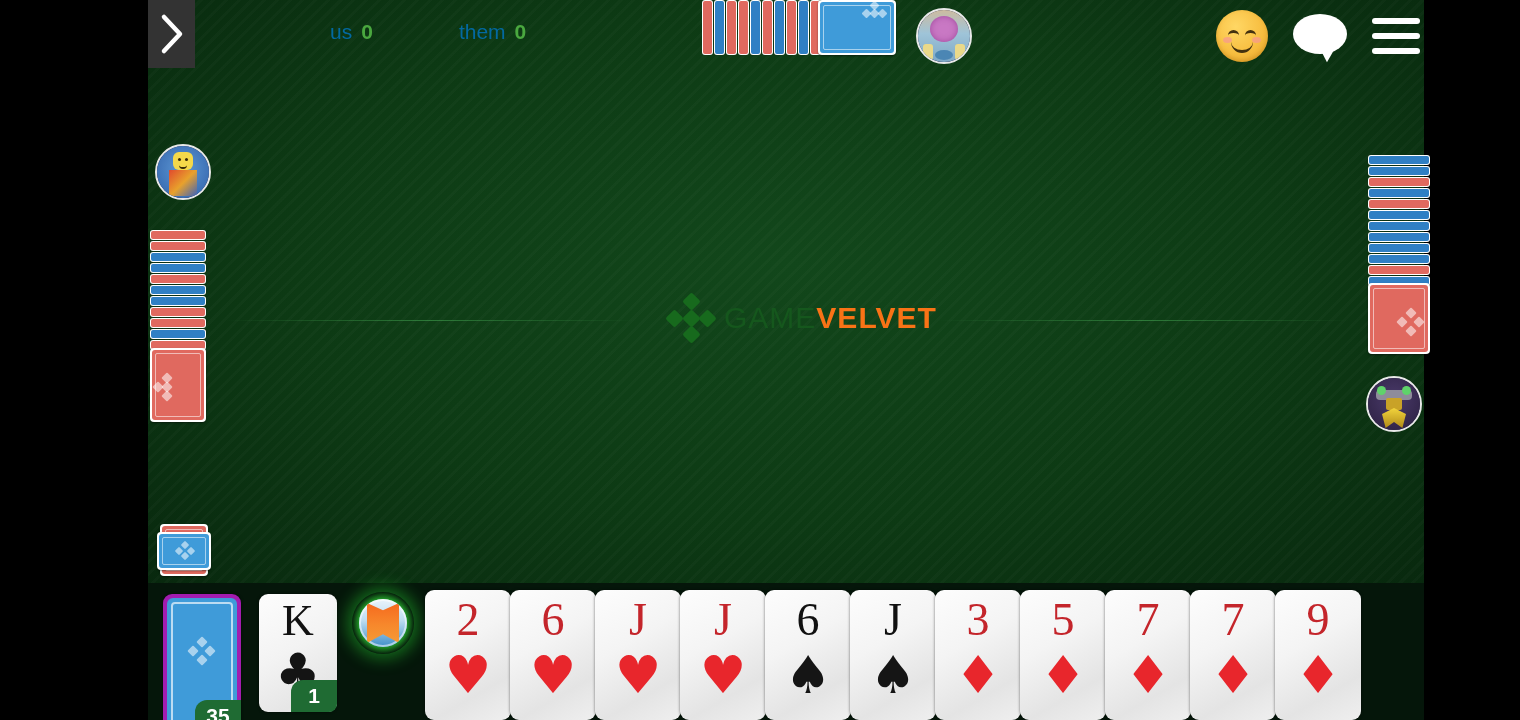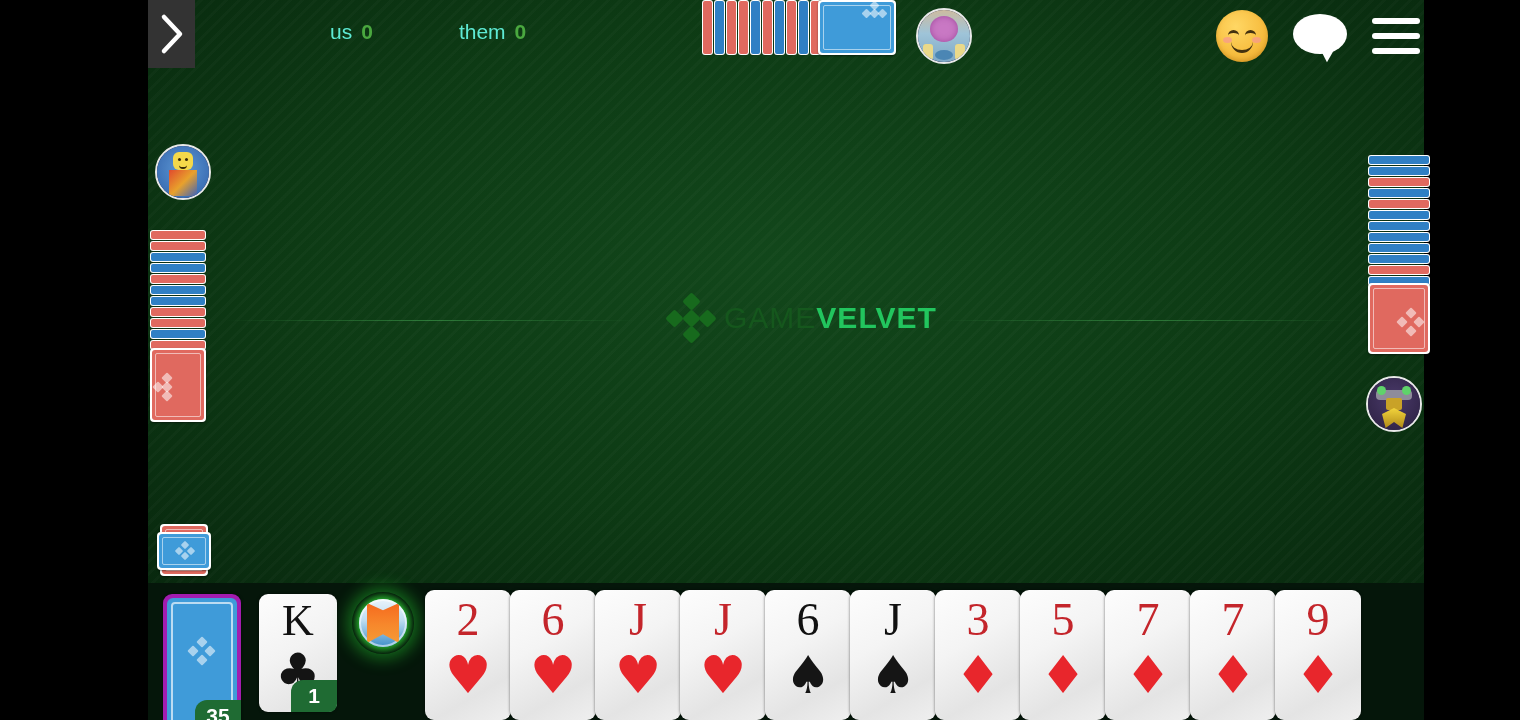--- a/index.html
+++ b/index.html
@@ -49,21 +49,21 @@
     display: flex; align-items: center; gap: 10px;
     opacity: 1;
     pointer-events: none;
   }
   #watermark .wm-text {
     font-size: 30px;
     letter-spacing: 1px;
     font-family: "Liberation Sans", sans-serif;
   }
   .wm-a { color: #15571d; font-weight: 400; }
-  .wm-b { color: #22c55e; font-weight: 700; }
+  .wm-b { color: #f97316; font-weight: 700; }
 
   .wm-logo { position: relative; width: 46px; height: 46px; }
   .wm-logo i {
     position: absolute;
     width: 13px; height: 13px;
     background: #176a1d;
     transform: rotate(45deg);
     border-radius: 2px;
   }
 
@@ -78,21 +78,21 @@
   }
   #back-btn svg { display:block; }
 
   #scores {
     position: absolute;
     left: 330px; top: 20px;
     display: flex; align-items: baseline;
     color: #fff;
     font-size: 21px;
   }
-  #scores .lbl { color: #5eead4; }
+  #scores .lbl { color: #0369a1; }
   #scores .val { color: #4aa83f; font-weight: bold; margin-left: 9px; }
   #scores .gap { display:inline-block; width: 86px; }
 
   
   #topicons {
     position: absolute;
     right: 100px; top: 10px;
     display: flex; align-items: center; gap: 25px;
   }
   .emoji-btn {

